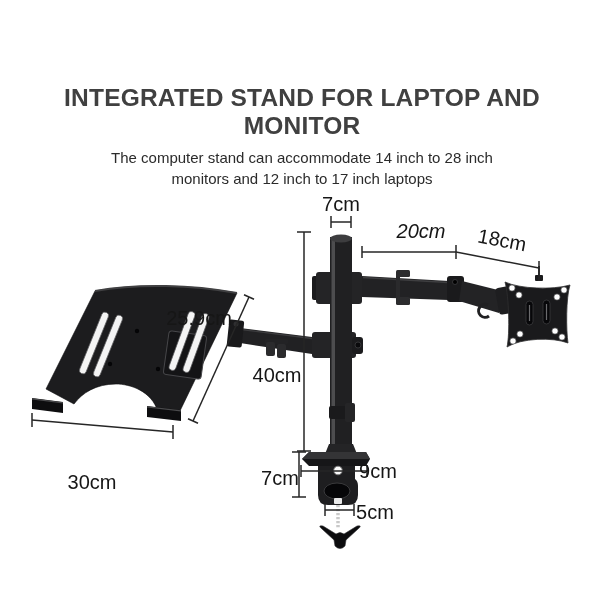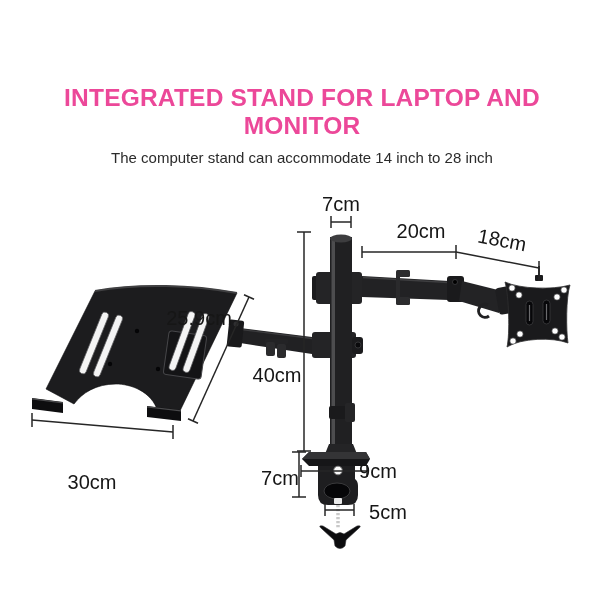--- a/index.html
+++ b/index.html
@@ -1,35 +1,36 @@
 <!DOCTYPE html>
 <html><head>
 <meta charset="utf-8">
 <style>
   html,body{margin:0;padding:0;background:#ffffff;}
   .page{position:relative;width:604px;height:604px;background:#ffffff;overflow:hidden;
         font-family:"Liberation Sans",sans-serif;}
   .header{position:absolute;top:0;left:0;width:604px;text-align:center;}
   .title{margin:84px 8px 0;font-size:24.5px;line-height:28px;font-weight:700;
-         color:#ec4899;letter-spacing:0.2px;}
+         color:#404040;letter-spacing:0.2px;}
   .subtitle{margin:0;font-size:15px;line-height:21px;color:#2b2b2b;}
   .subtitle.first{margin-top:7px;}
   .diagram-svg{position:absolute;left:0;top:0;width:604px;height:604px;}
   .dim-label{position:absolute;font-size:20px;line-height:23px;color:#161616;
              text-align:center;white-space:nowrap;}
   .rot{transform:rotate(11deg);}
 </style>
 </head>
 <body>
 
 <div class="page">
 
   <div class="header">
     <h1 class="title">INTEGRATED STAND FOR LAPTOP AND MONITOR</h1>
     <p class="subtitle first">The computer stand can accommodate 14 inch to 28 inch</p>
+    <p class="subtitle">monitors and 12 inch to 17 inch laptops</p>
   </div>
 
   <svg class="diagram-svg" viewBox="0 0 604 604">
 
     <g>
       <polygon points="240,328 312,337 312,354 240,343" fill="#212123"></polygon>
       <line x1="241" y1="329.5" x2="312" y2="338.5" stroke="#3c3c3e" stroke-width="1.4"></line>
       <rect x="228" y="320" width="15" height="27" rx="2" fill="#19191b" transform="rotate(6 235 333)"></rect>
       <circle cx="236" cy="324" r="2.5" fill="#2f2f31"></circle>
       <rect x="265" y="339" width="23" height="5" rx="1" fill="#232325"></rect>
@@ -157,22 +158,22 @@
       </g>
       <g>
         <line x1="325" y1="510" x2="354" y2="510"></line>
         <line x1="325" y1="504" x2="325" y2="516"></line>
         <line x1="354" y1="504" x2="354" y2="516"></line>
       </g>
     </g>
   </svg>
 
   <div class="dim-label" style="left:311px;top:193px;width:60px;">7cm</div>
-  <div class="dim-label" style="left:391px;top:220px;width:60px;">20cm</div>
+  <div class="dim-label" style="left:391px;top:220px;width:60px;font-style:italic;">20cm</div>
   <div class="dim-label rot" style="left:470px;top:229px;width:64px;">18cm</div>
   <div class="dim-label" style="left:164px;top:259px;width:70px;margin-top:48px;">25.9cm</div>
   <div class="dim-label" style="left:247px;top:364px;width:60px;">40cm</div>
   <div class="dim-label" style="left:62px;top:431px;width:60px;margin-top:40px;">30cm</div>
   <div class="dim-label" style="left:250px;top:467px;width:60px;">7cm</div>
   <div class="dim-label" style="left:353px;top:460px;width:50px;">9cm</div>
-  <div class="dim-label" style="left:363px;top:501px;width:50px;text-align:center;">5cm</div>
+  <div class="dim-label" style="left:350px;top:501px;width:50px;text-align:center;">5cm</div>
 
 </div>
 
 </body></html>

